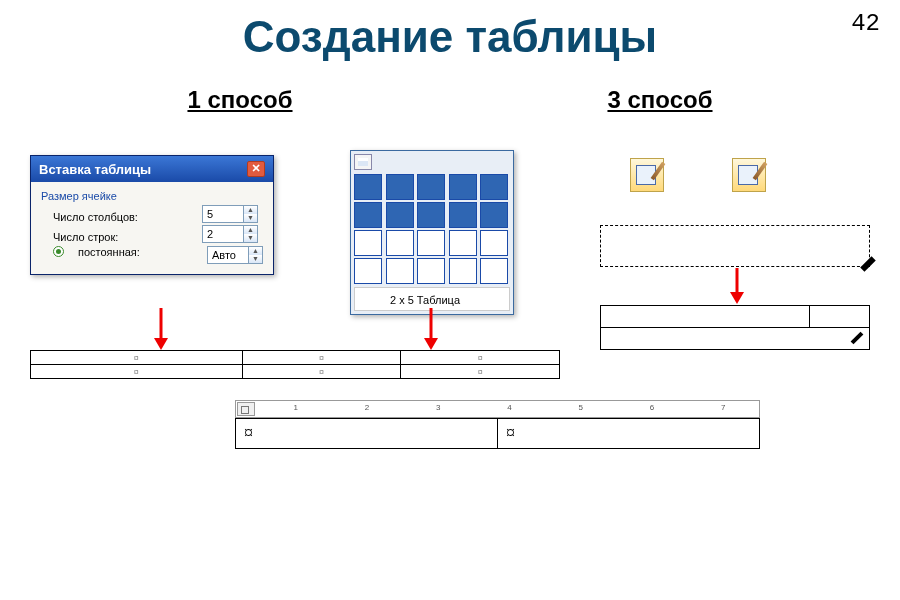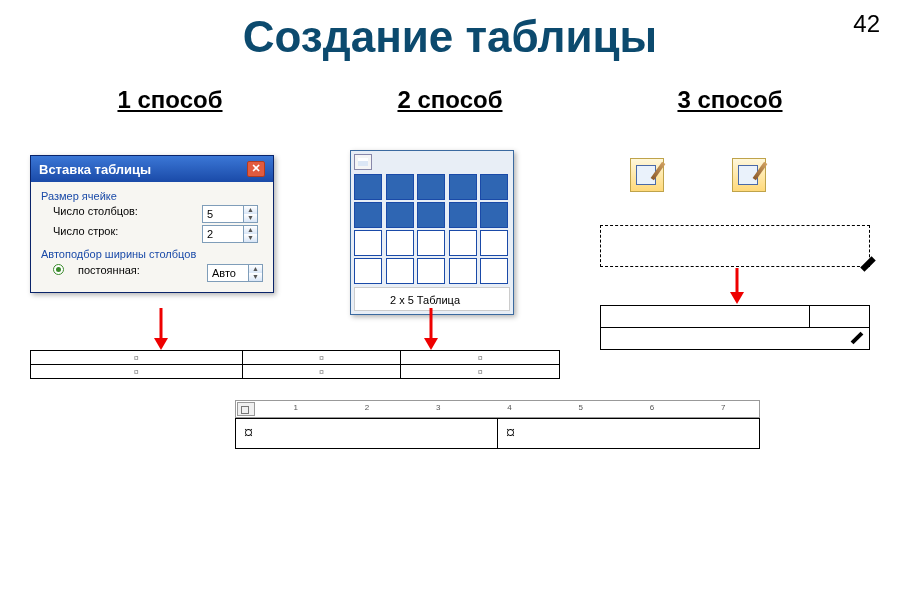--- a/index.html
+++ b/index.html
@@ -10,21 +10,21 @@
     background: #fff;
     font-family: Arial, sans-serif;
     position: relative;
     overflow: hidden;
   }
   .slide-number {
     position: absolute;
     top: 10px;
     right: 20px;
     font-size: 24px;
-    font-family: Liberation Sans, sans-serif;
+    font-family: Liberation Mono, monospace;
   }
   .title {
     text-align: center;
     color: #0c4a6e;
     font-weight: bold;
     font-size: 44px;
     margin-top: 12px;
     font-family: Arial, sans-serif;
   }
   .methods {
@@ -70,21 +70,21 @@
     font-size: 11px;
     line-height: 13px;
     text-align: center;
     font-weight: bold;
   }
   .dialog-body { padding: 4px 10px 8px 10px; background:#f7f6f2;}
   .section-label { color: #1a4aa8; font-size: 11px; margin: 4px 0 2px 0;}
   .field-row {
     display: flex;
     justify-content: space-between;
-    align-items: flex-start;
+    align-items: flex-end;
     padding: 1px 5px 1px 12px;
   }
   .field-label { font-size: 11px; }
   .spinner {
     display: flex;
     align-items: center;
     border: 1px solid #7f9db9;
     background: #fff;
     height: 18px;
   }
@@ -268,21 +268,20 @@
   .dots { letter-spacing: 0px; }
 </style>
 </head>
 <body>
 
 <div class="slide-number">42</div>
 <div class="title">Создание таблицы</div>
 
 <div class="methods">
   <div class="method-label">1 способ</div>
-  <div class="method-label">2 способ</div>
   <div class="method-label">3 способ</div>
 </div>
 
 <div class="dialog">
   <div class="dialog-title">
     <span>Вставка таблицы</span>
     <span class="close-btn">✕</span>
   </div>
   <div class="dialog-body">
     <div class="section-label">Размер ячейке</div>
@@ -299,21 +298,20 @@
     <div class="field-row">
       <span class="field-label">Число строк:</span>
       <span class="spinner">
         <input class="spinner-input" value="2" style="">
         <span class="spinner-btns">
           <span class="spinner-btn">▲</span>
           <span class="spinner-btn">▼</span>
         </span>
       </span>
     </div>
-    <div class="section-label">Автоподбор ширины столбцов</div>
     <div class="radio-row">
       <span class="radio-dot"></span>
       <span>постоянная:</span>
       <span style="flex:1"></span>
       <span class="spinner">
         <input class="spinner-input" value="Авто" style="">
         <span class="spinner-btns">
           <span class="spinner-btn">▲</span>
           <span class="spinner-btn">▼</span>
         </span>

